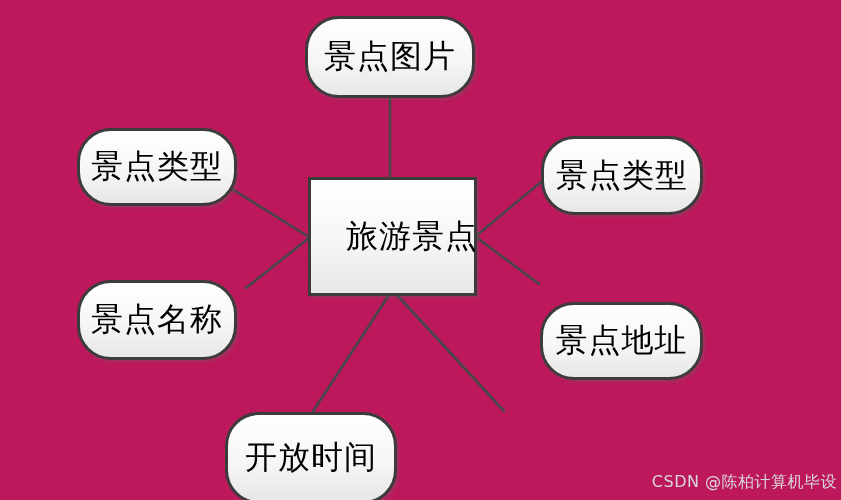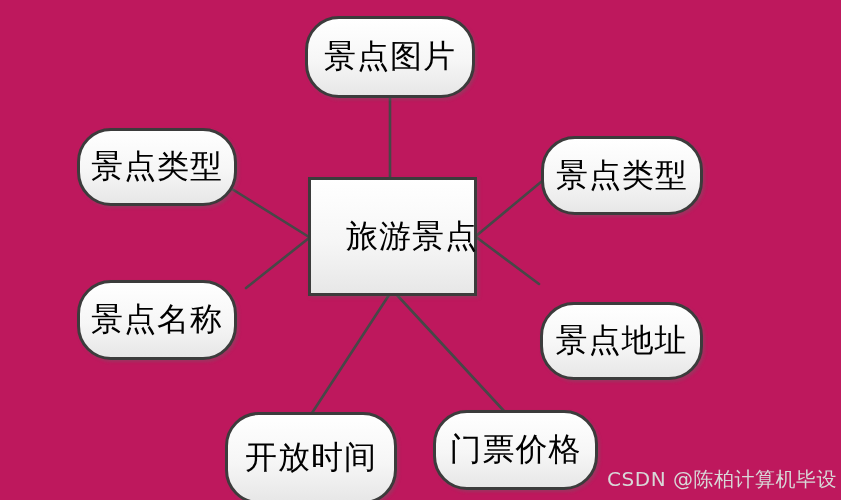--- a/index.html
+++ b/index.html
@@ -48,21 +48,21 @@
   .pos-name     { left: 77px;  top: 280px; width: 160px; height: 80px; text-align: center;  }
   .pos-address  { left: 540px; top: 273px; width: 163px; height: 78px; margin-top: 29px;  }
   .pos-opentime { left: 225px; top: 412px; width: 172px; height: 92px;  }
   .pos-ticket   { left: 433px; top: 410px; width: 165px; height: 80px;  }
   .pos-center   { left: 308px; top: 177px; width: 169px; height: 119px; padding-left: 39px; }
   .watermark {
     position: absolute;
     right: 4px;
     bottom: 7px;
     font-family: "DejaVu Sans", "Liberation Sans", sans-serif;
-    font-size: 20px;
+    font-size: 16px;
     color: #d8d8d8;
     letter-spacing: 0.5px;
     white-space: nowrap;
   }
 </style>
 </head>
 <body>
 
 <div class="canvas">
 
@@ -95,23 +95,20 @@
   </div>
 
   <div class="node stadium pos-address">
     <span class="node-label">景点地址</span>
   </div>
 
   <div class="node stadium pos-opentime">
     <span class="node-label">开放时间</span>
   </div>
 
-  <div class="node stadium pos-ticket">
-    <span class="node-label">门票价格</span>
-  </div>
 
   <div class="node rect pos-center">
     <span class="node-label">旅游景点</span>
   </div>
 
   <div class="watermark">CSDN @陈柏计算机毕设</div>
 
 </div>
 
 </body></html>

